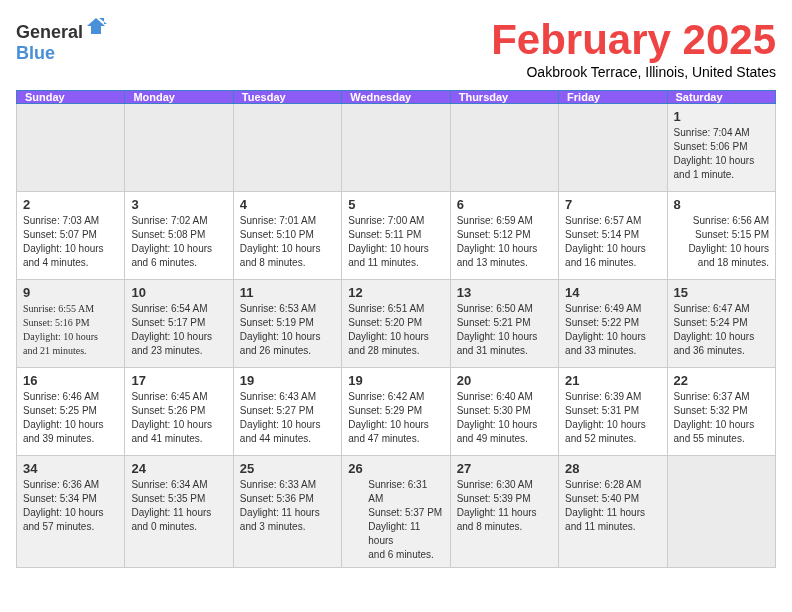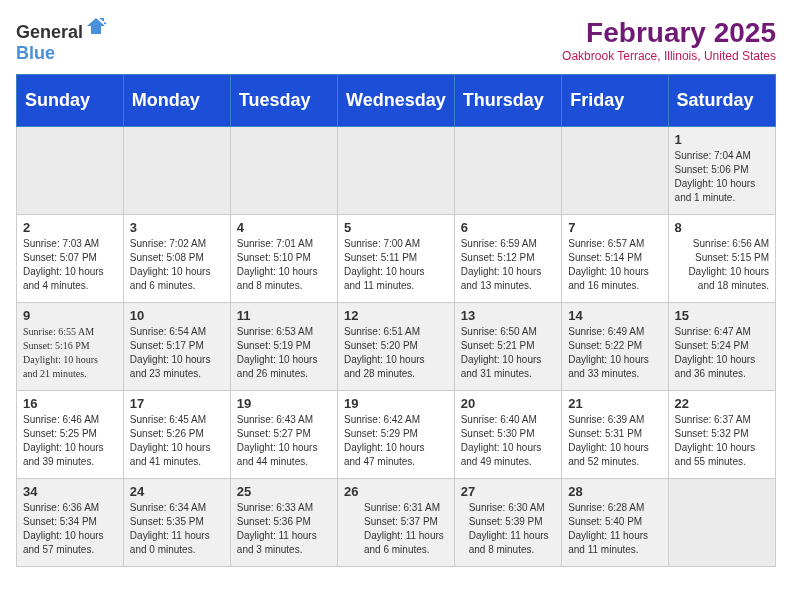--- a/index.html
+++ b/index.html
@@ -6,21 +6,21 @@
     body {
       font-family: Arial, sans-serif;
       background: #fff;
       width: 792px;
       min-height: 612px;
       padding: 16px;
     }
     .header {
       display: flex;
       justify-content: space-between;
-      align-items: center;
+      align-items: flex-start;
       margin-bottom: 10px;
     }
     .logo {
       display: flex;
       align-items: flex-end;
       gap: 0;
     }
     .logo-text-general {
       font-size: 18px;
       font-weight: bold;
@@ -34,39 +34,39 @@
     .logo-icon {
       width: 22px;
       height: 20px;
       margin-left: 2px;
       margin-bottom: 2px;
     }
     .title-block {
       text-align: right;
     }
     .month-year {
-      font-size: 28px;
-      font-weight: bold;
-      color: #701a75;
+      font-size: 42px;
+      font-weight: bold;
+      color: #ef4444;
     }
     .location {
-      font-size: 12px;
-      color: #be185d;
+      font-size: 14px;
+      color: #000000;
     }
     .calendar {
       width: 100%;
       border-collapse: collapse;
       border: 1px solid #ccc;
     }
     .calendar th {
-      background-color: #1d4ed8;
+      background-color: #8b5cf6;
       color: #fff;
-      font-size: 18px;
-      font-weight: bold;
-      padding: 15px 8px;
+      font-size: 11px;
+      font-weight: bold;
+      padding: 0 8px;
       text-align: left;
       border: 1px solid #3a80c9;
     }
     .calendar td {
       border: 1px solid #ccc;
       vertical-align: top;
       padding: 5px 6px;
       width: 108px;
       height: 88px;
       font-size: 10.5px;
@@ -318,21 +318,21 @@
         </td>
         <td>
           <span class="day-num">26</span>
           <div class="day-info" style="white-space: pre-line; margin-left: 20px;">Sunrise: 6:31 AM
 Sunset: 5:37 PM
 Daylight: 11 hours
 and 6 minutes.</div>
         </td>
         <td>
           <span class="day-num">27</span>
-          <div class="day-info" style="white-space: pre-line; margin-left: 8px;">Sunrise: 6:30 AM
+          <div class="day-info" style="white-space: pre-line;">Sunrise: 6:30 AM
 Sunset: 5:39 PM
 Daylight: 11 hours
 and 8 minutes.</div>
         </td>
         <td>
           <span class="day-num">28</span>
           <div class="day-info" style="white-space: pre-line;">Sunrise: 6:28 AM
 Sunset: 5:40 PM
 Daylight: 11 hours
 and 11 minutes.</div>

